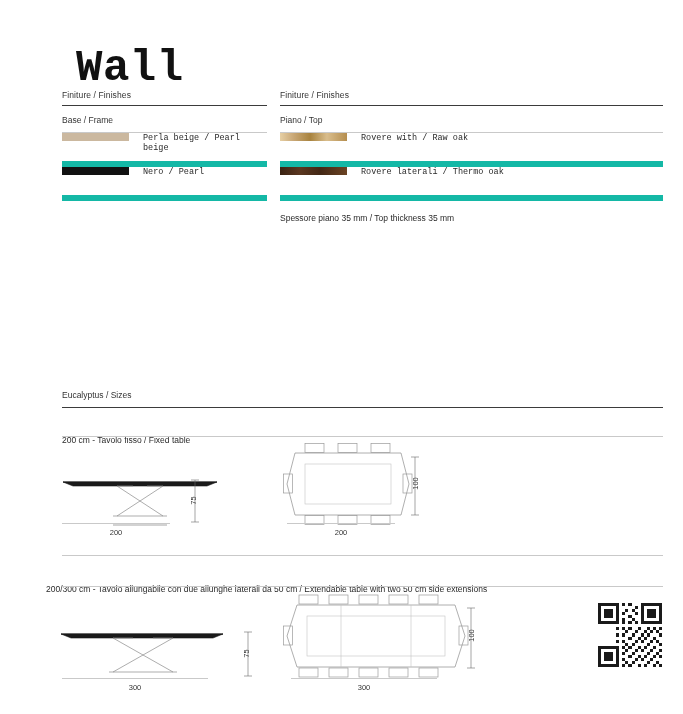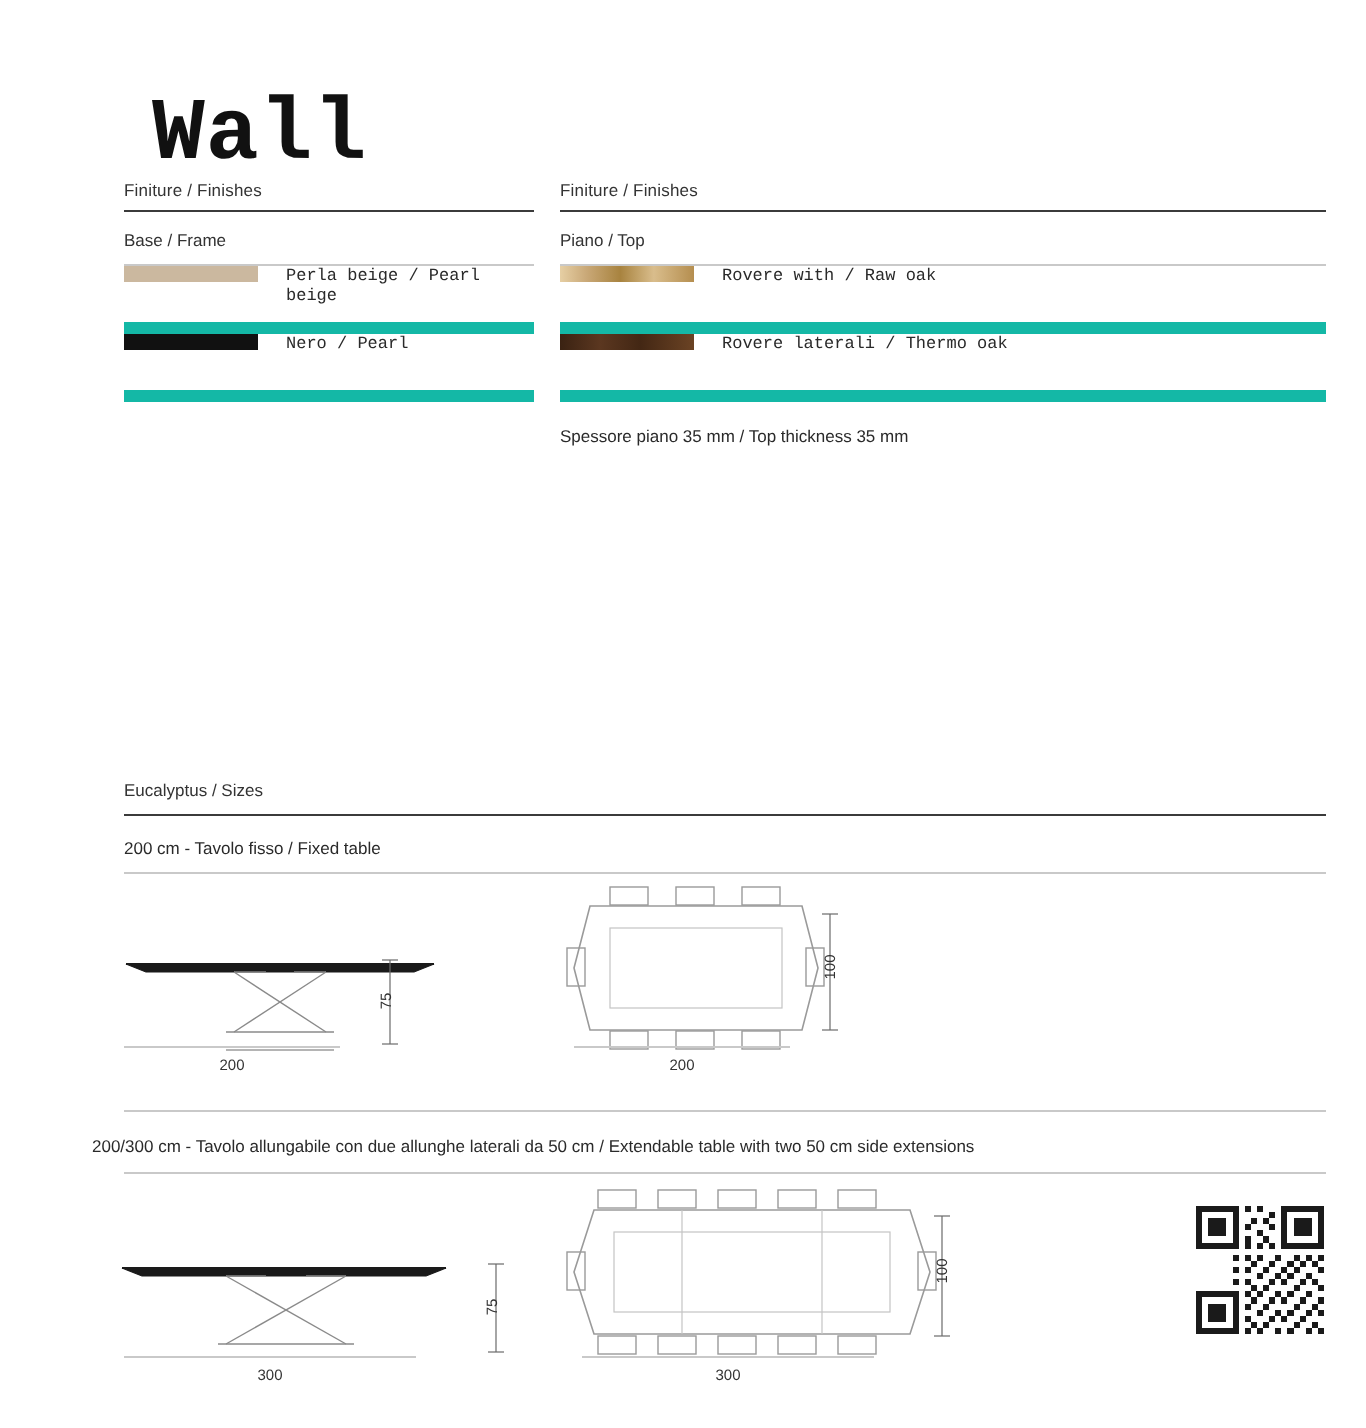--- a/index.html
+++ b/index.html
@@ -110,20 +110,21 @@
     left: 62px;
     top: 407px;
     width: 601px;
     border-bottom: 1px solid #3b3b3b;
   }
 
   .size-block-label {
     position: absolute;
     font-size: 8.5px;
     color: #2a2a2a;
+    margin-top: 16px;
   }
   .hr-line {
     position: absolute;
     border-bottom: 1px solid #c9c9c9;
   }
 
   .dim-text {
     position: absolute;
     font-size: 7.5px;
     color: #333;

